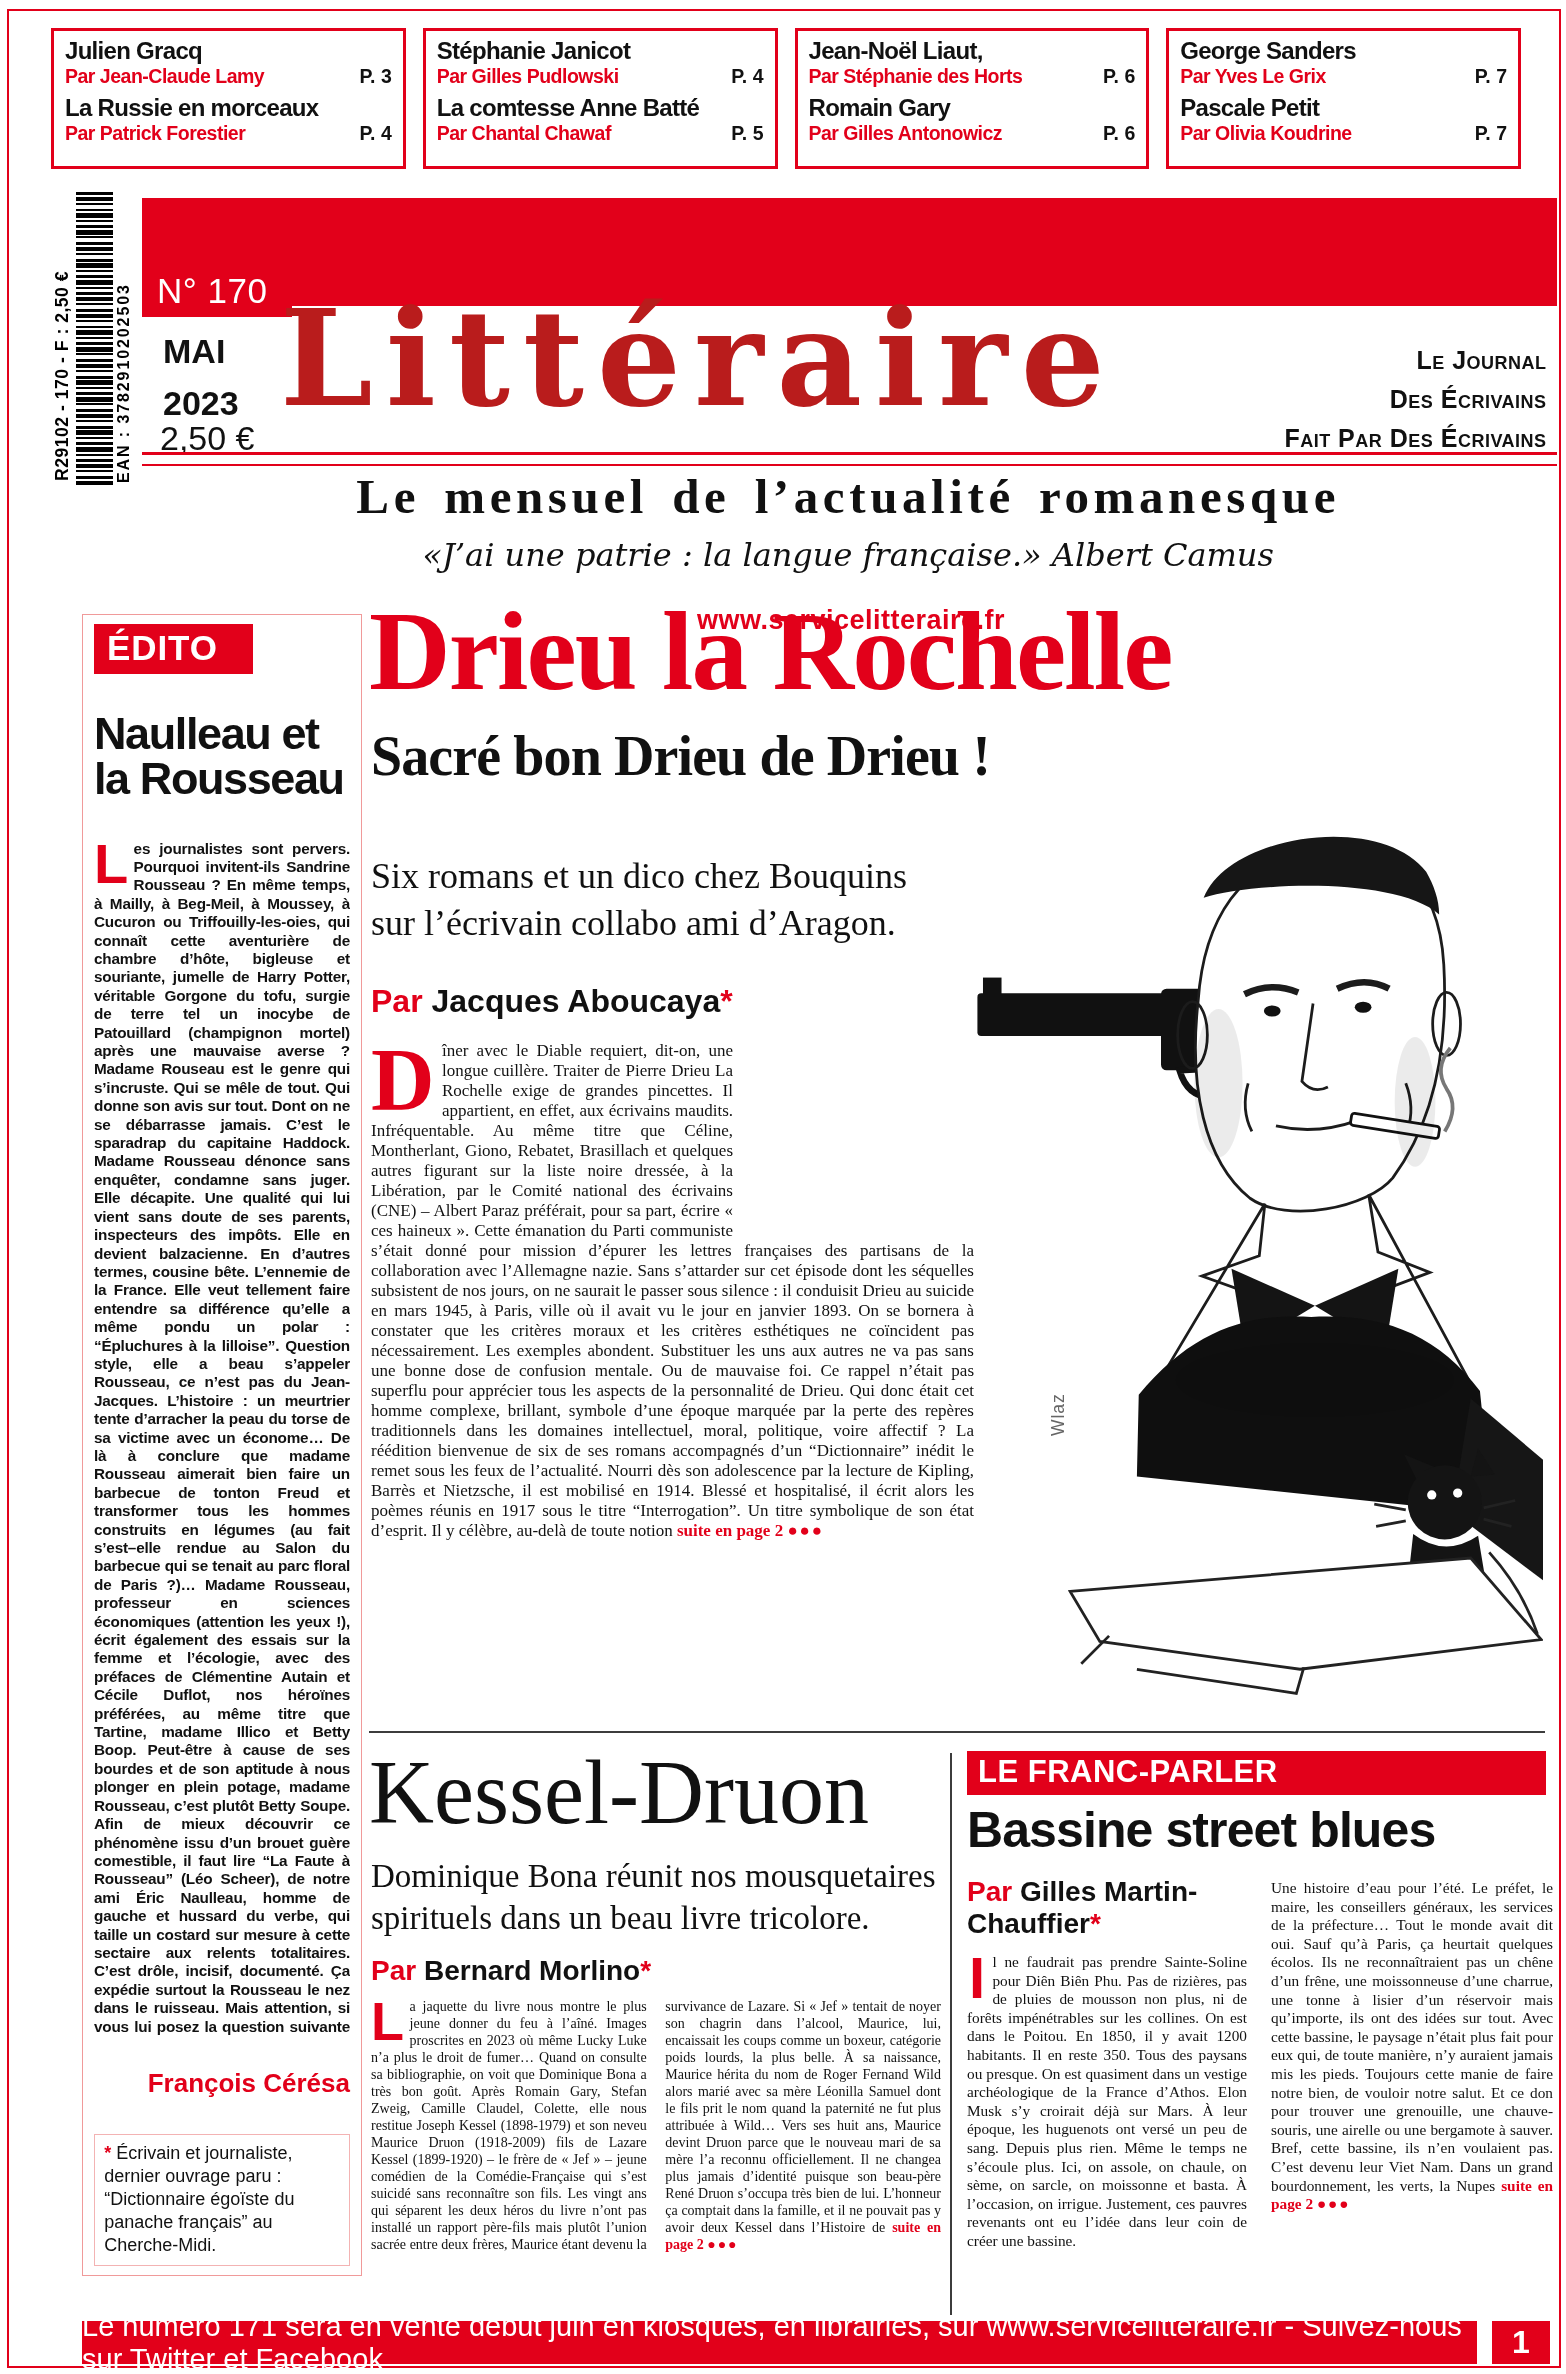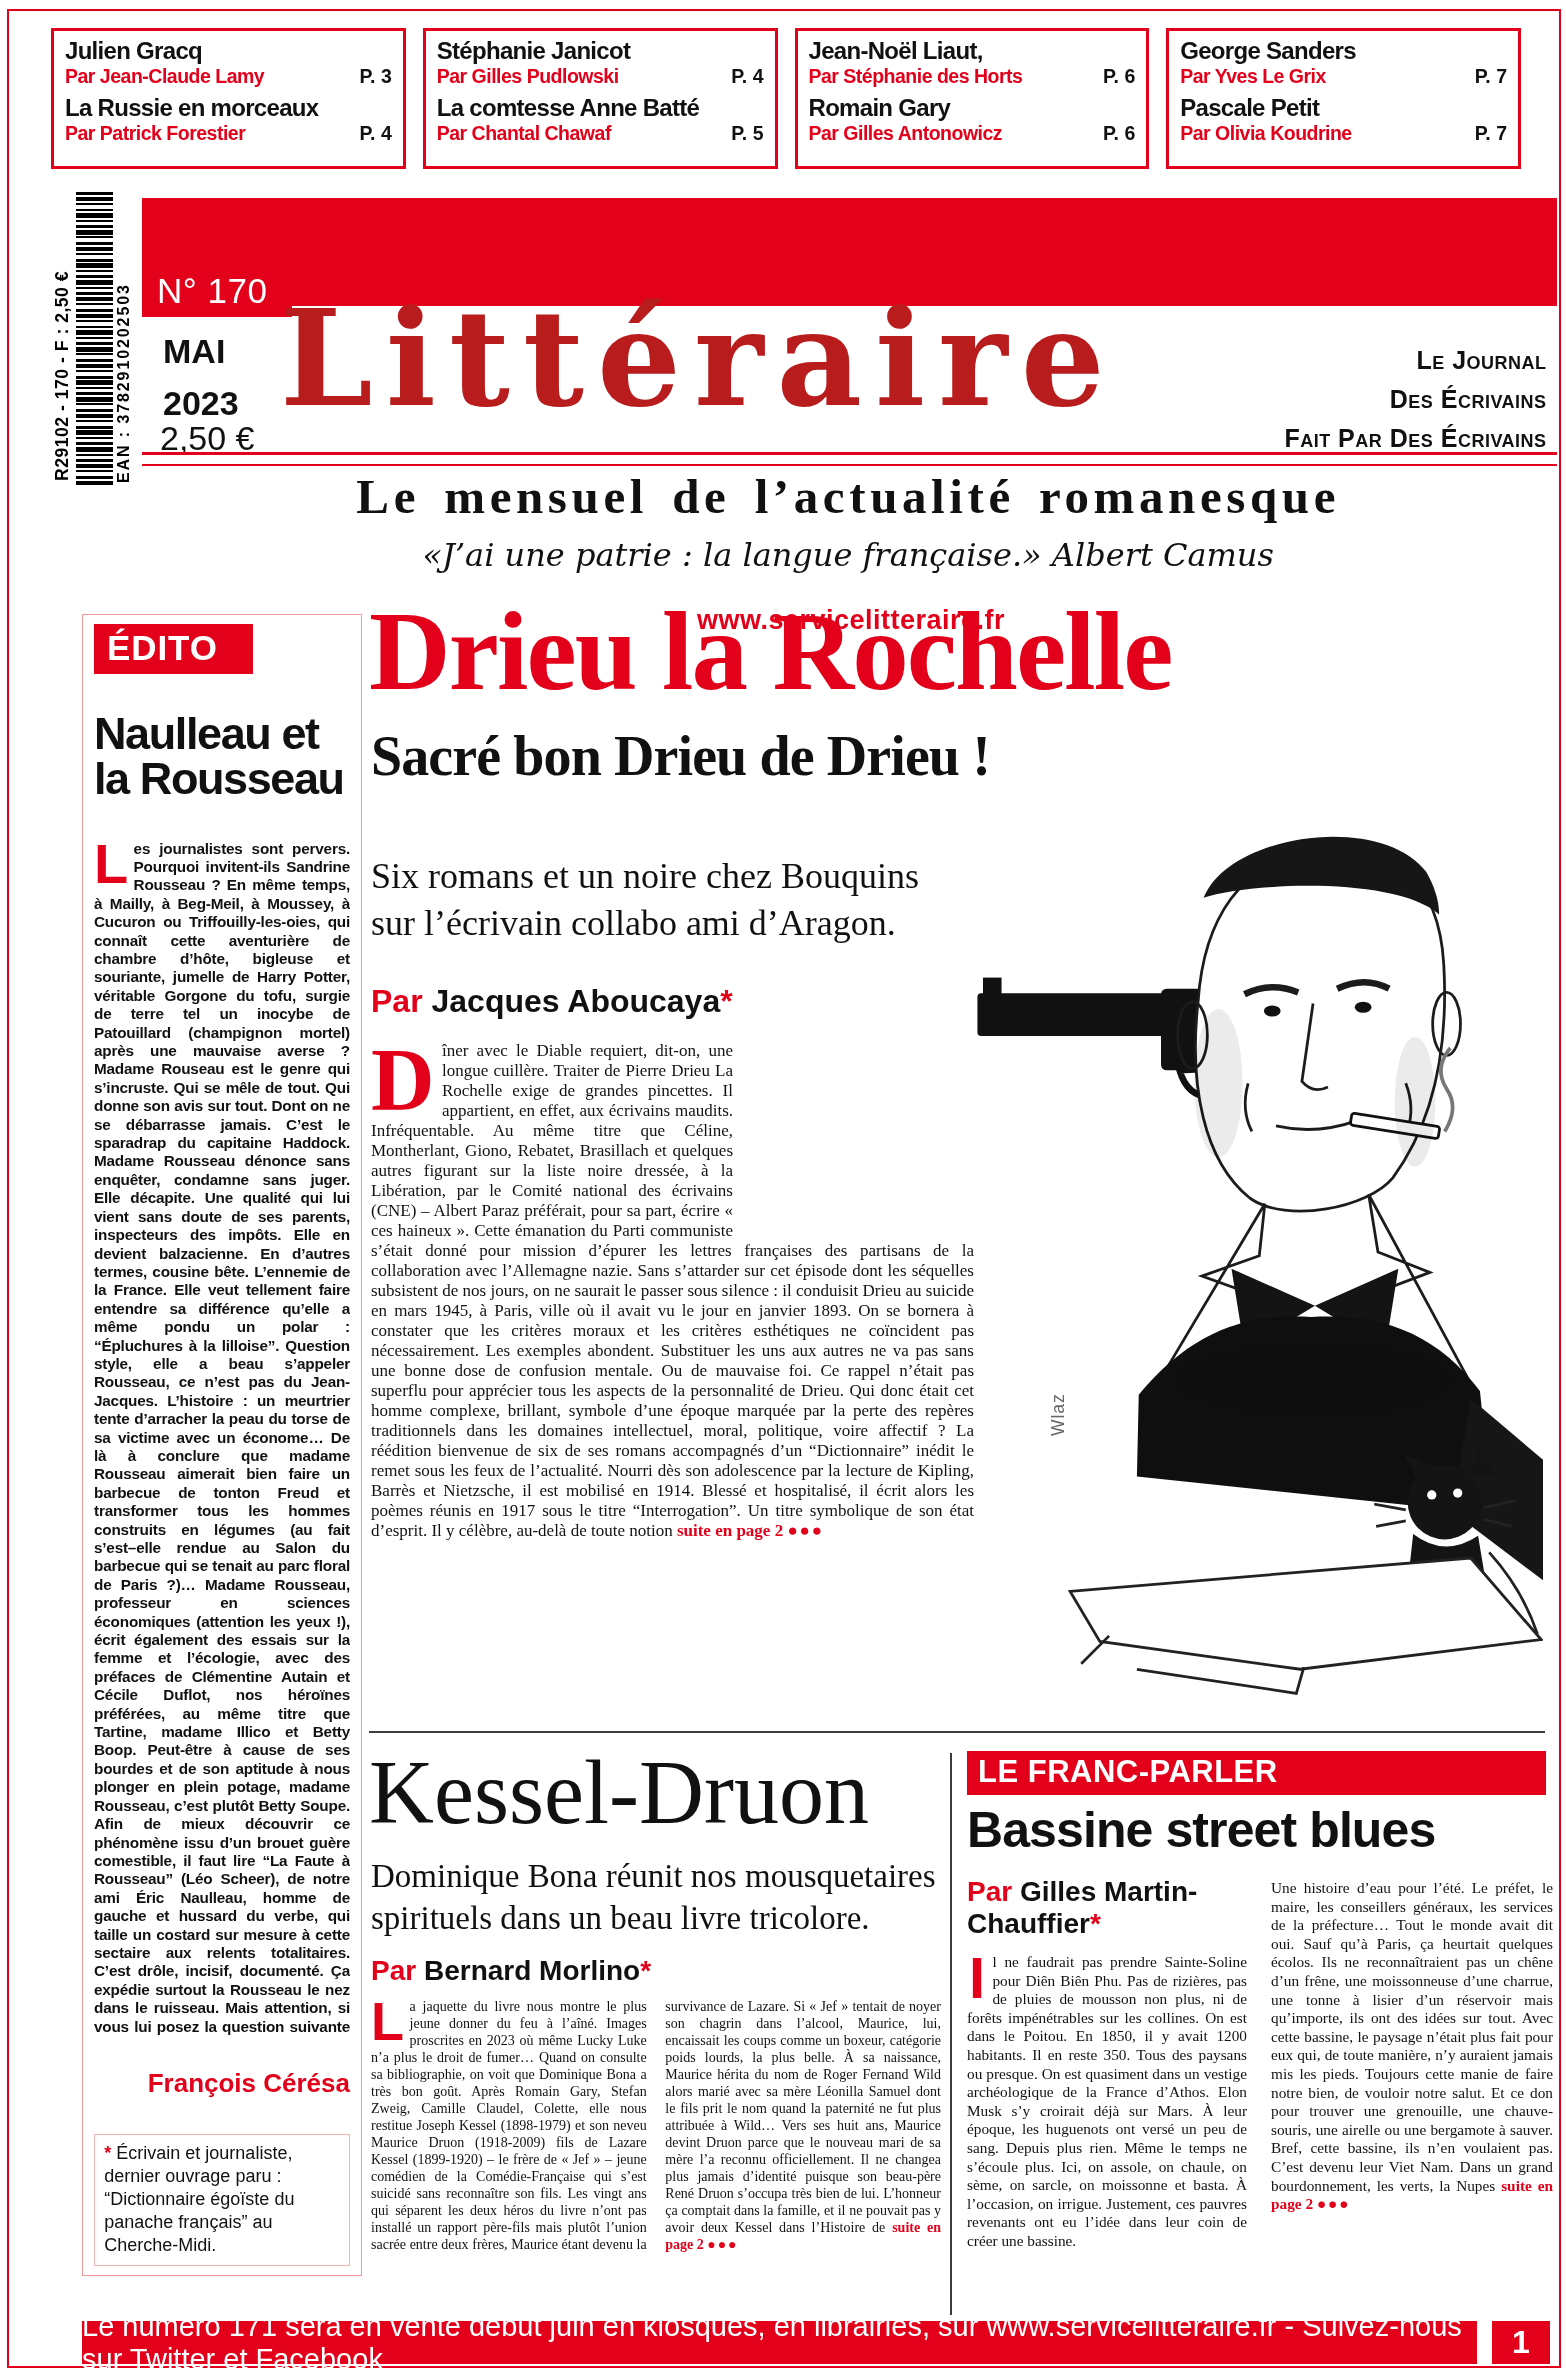--- a/index.html
+++ b/index.html
@@ -214,21 +214,21 @@
       <span class="dropcap">L</span><span>es journalistes sont pervers. Pourquoi invitent-ils Sandrine Rousseau ? En même temps, à Mailly, à Beg-Meil, à Moussey, à Cucuron ou Triffouilly-les-oies, qui connaît cette aventurière de chambre d’hôte, bigleuse et souriante, jumelle de Harry Potter, véritable Gorgone du tofu, surgie de terre tel un inocybe de Patouillard (champignon mortel) après une mauvaise averse ? Madame Rouseau est le genre qui s’incruste. Qui se mêle de tout. Qui donne son avis sur tout. Dont on ne se débarrasse jamais. C’est le sparadrap du capitaine Haddock. Madame Rousseau dénonce sans enquêter, condamne sans juger. Elle décapite. Une qualité qui lui vient sans doute de ses parents, inspecteurs des impôts. Elle en devient balzacienne. En d’autres termes, cousine bête. L’ennemie de la France. Elle veut tellement faire entendre sa différence qu’elle a même pondu un polar : “Épluchures à la lilloise”. Question style, elle a beau s’appeler Rousseau, ce n’est pas du Jean-Jacques. L’histoire : un meurtrier tente d’arracher la peau du torse de sa victime avec un économe… De là à conclure que madame Rousseau aimerait bien faire un barbecue de tonton Freud et transformer tous les hommes construits en légumes (au fait s’est–elle rendue au Salon du barbecue qui se tenait au parc floral de Paris ?)… Madame Rousseau, professeur en sciences économiques (attention les yeux !), écrit également des essais sur la femme et l’écologie, avec des préfaces de Clémentine Autain et Cécile Duflot, nos héroïnes préférées, au même titre que Tartine, madame Illico et Betty Boop. Peut-être à cause de ses bourdes et de son aptitude à nous plonger en plein potage, madame Rousseau, c’est plutôt Betty Soupe. Afin de mieux découvrir ce phénomène issu d’un brouet guère comestible, il faut lire “La Faute à Rousseau” (Léo Scheer), de notre ami Éric Naulleau, homme de gauche et hussard du verbe, qui taille un costard sur mesure à cette sectaire aux relents totalitaires. C’est drôle, incisif, documenté. Ça expédie surtout la Rousseau le nez dans le ruisseau. Mais attention, si vous lui posez la question suivante : «Pourquoi tu as de grandes dents, mamie Sandrine ?», la Rousseau serait bien capable de vous répondre : «Pour mieux te croquer, mon enfant».</span>
     </div>
     <div id="edito-sig">François Cérésa</div>
     <div id="edito-foot">
       <span class="star">*</span><span> Écrivain et journaliste, dernier ouvrage paru : “Dictionnaire égoïste du panache français” au Cherche-Midi.</span>
     </div>
   </div>
 
   <div id="art-headline">Drieu la Rochelle</div>
   <div id="art-subhead">Sacré bon Drieu de Drieu !</div>
-  <div id="art-stand" class="serif">Six romans et un noire chez Bouquins sur l’écrivain collabo ami d’Aragon.</div>
+  <div id="art-stand" class="serif">Six romans et un dico chez Bouquins sur l’écrivain collabo ami d’Aragon.</div>
   <div id="art-byline" class="byline">
     <span class="red">Par </span><span>Jacques Aboucaya</span><span class="red">*</span>
   </div>
   <div id="art-body">
     <span class="gun-spacer"></span><span class="dropcap">D</span><span>îner avec le Diable requiert, dit-on, une longue cuillère. Traiter de Pierre Drieu La Rochelle exige de grandes pincettes. Il appartient, en effet, aux écrivains maudits. Infréquentable. Au même titre que Céline, Montherlant, Giono, Rebatet, Brasillach et quelques autres figurant sur la liste noire dressée, à la Libération, par le Comité national des écrivains (CNE) – Albert Paraz préférait, pour sa part, écrire « ces haineux ». Cette émanation du Parti communiste s’était donné pour mission d’épurer les lettres françaises des partisans de la collaboration avec l’Allemagne nazie. Sans s’attarder sur cet épisode dont les séquelles subsistent de nos jours, on ne saurait le passer sous silence : il conduisit Drieu au suicide en mars 1945, à Paris, ville où il avait vu le jour en janvier 1893. On se bornera à constater que les critères moraux et les critères esthétiques ne coïncident pas nécessairement. Les exemples abondent. Substituer les uns aux autres ne va pas sans une bonne dose de confusion mentale. Ou de mauvaise foi. Ce rappel n’était pas superflu pour apprécier tous les aspects de la personnalité de Drieu. Qui donc était cet homme complexe, brillant, symbole d’une époque marquée par la perte des repères traditionnels dans les domaines intellectuel, moral, politique, voire affectif ? La réédition bienvenue de six de ses romans accompagnés d’un “Dictionnaire” inédit le remet sous les feux de l’actualité. Nourri dès son adolescence par la lecture de Kipling, Barrès et Nietzsche, il est mobilisé en 1914. Blessé et hospitalisé, il écrit alors les poèmes réunis en 1917 sous le titre “Interrogation”. Un titre symbolique de son état d’esprit. Il y célèbre, au-delà de toute notion  </span><span class="suite">suite en page 2</span>&nbsp;<span class="dots">●●●</span>
   </div>
 
   <div id="illus">
     <svg width="573" height="920" viewBox="0 0 618 992" xmlns="http://www.w3.org/2000/svg">
 

